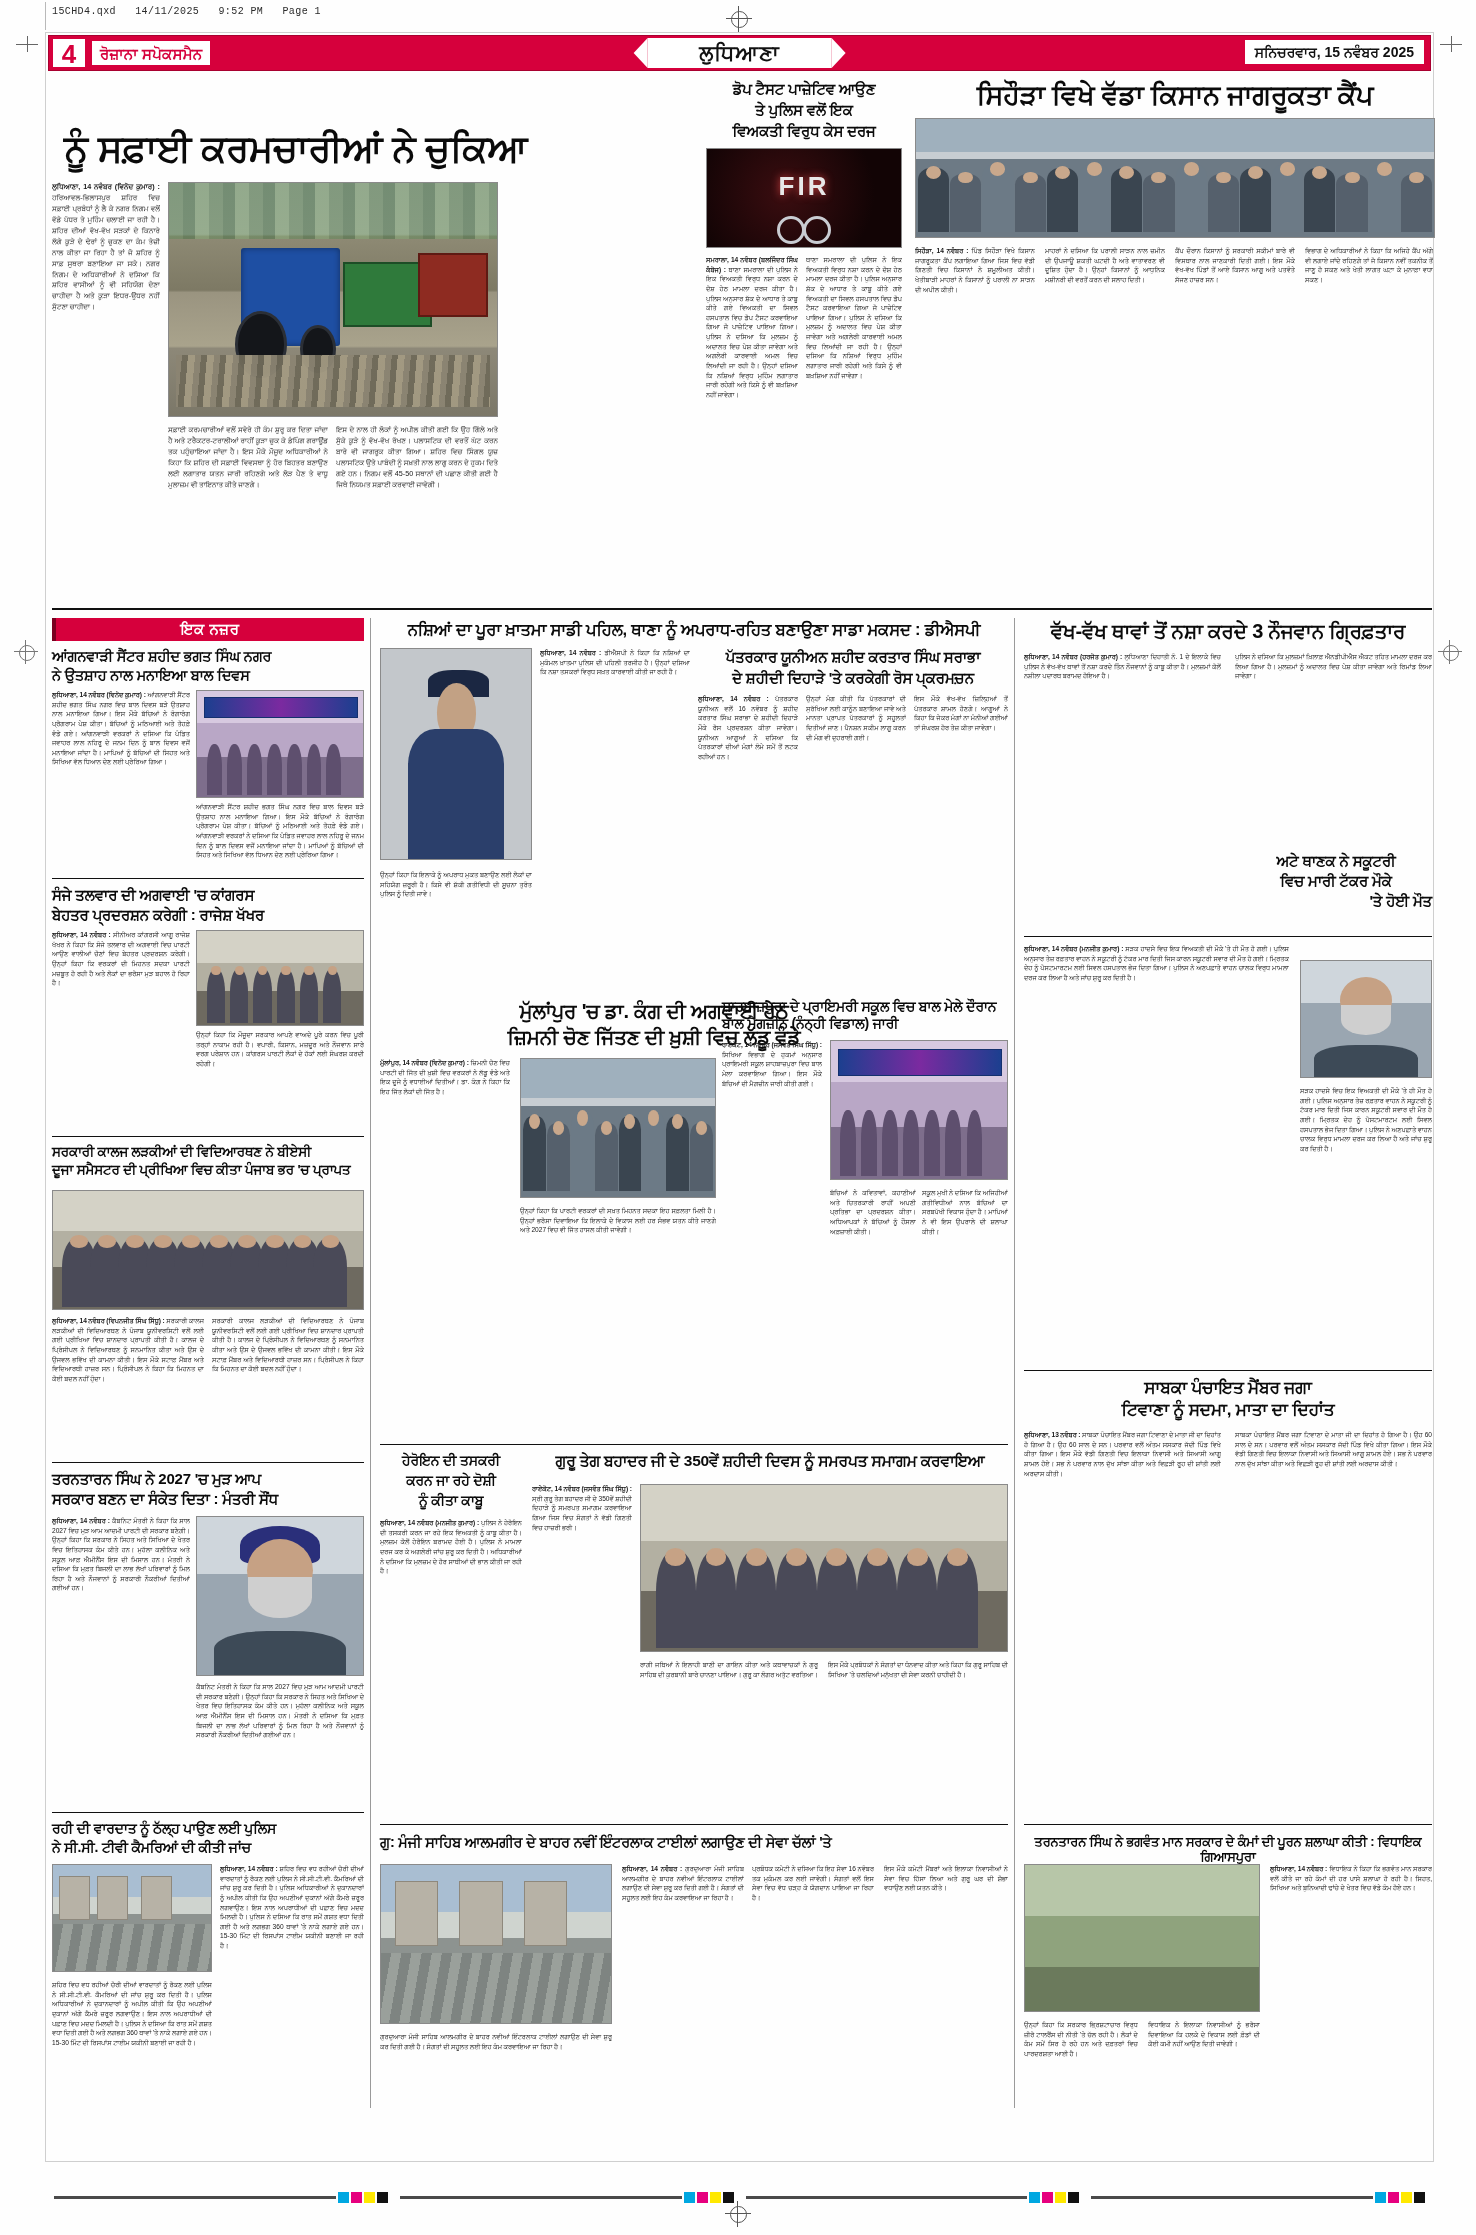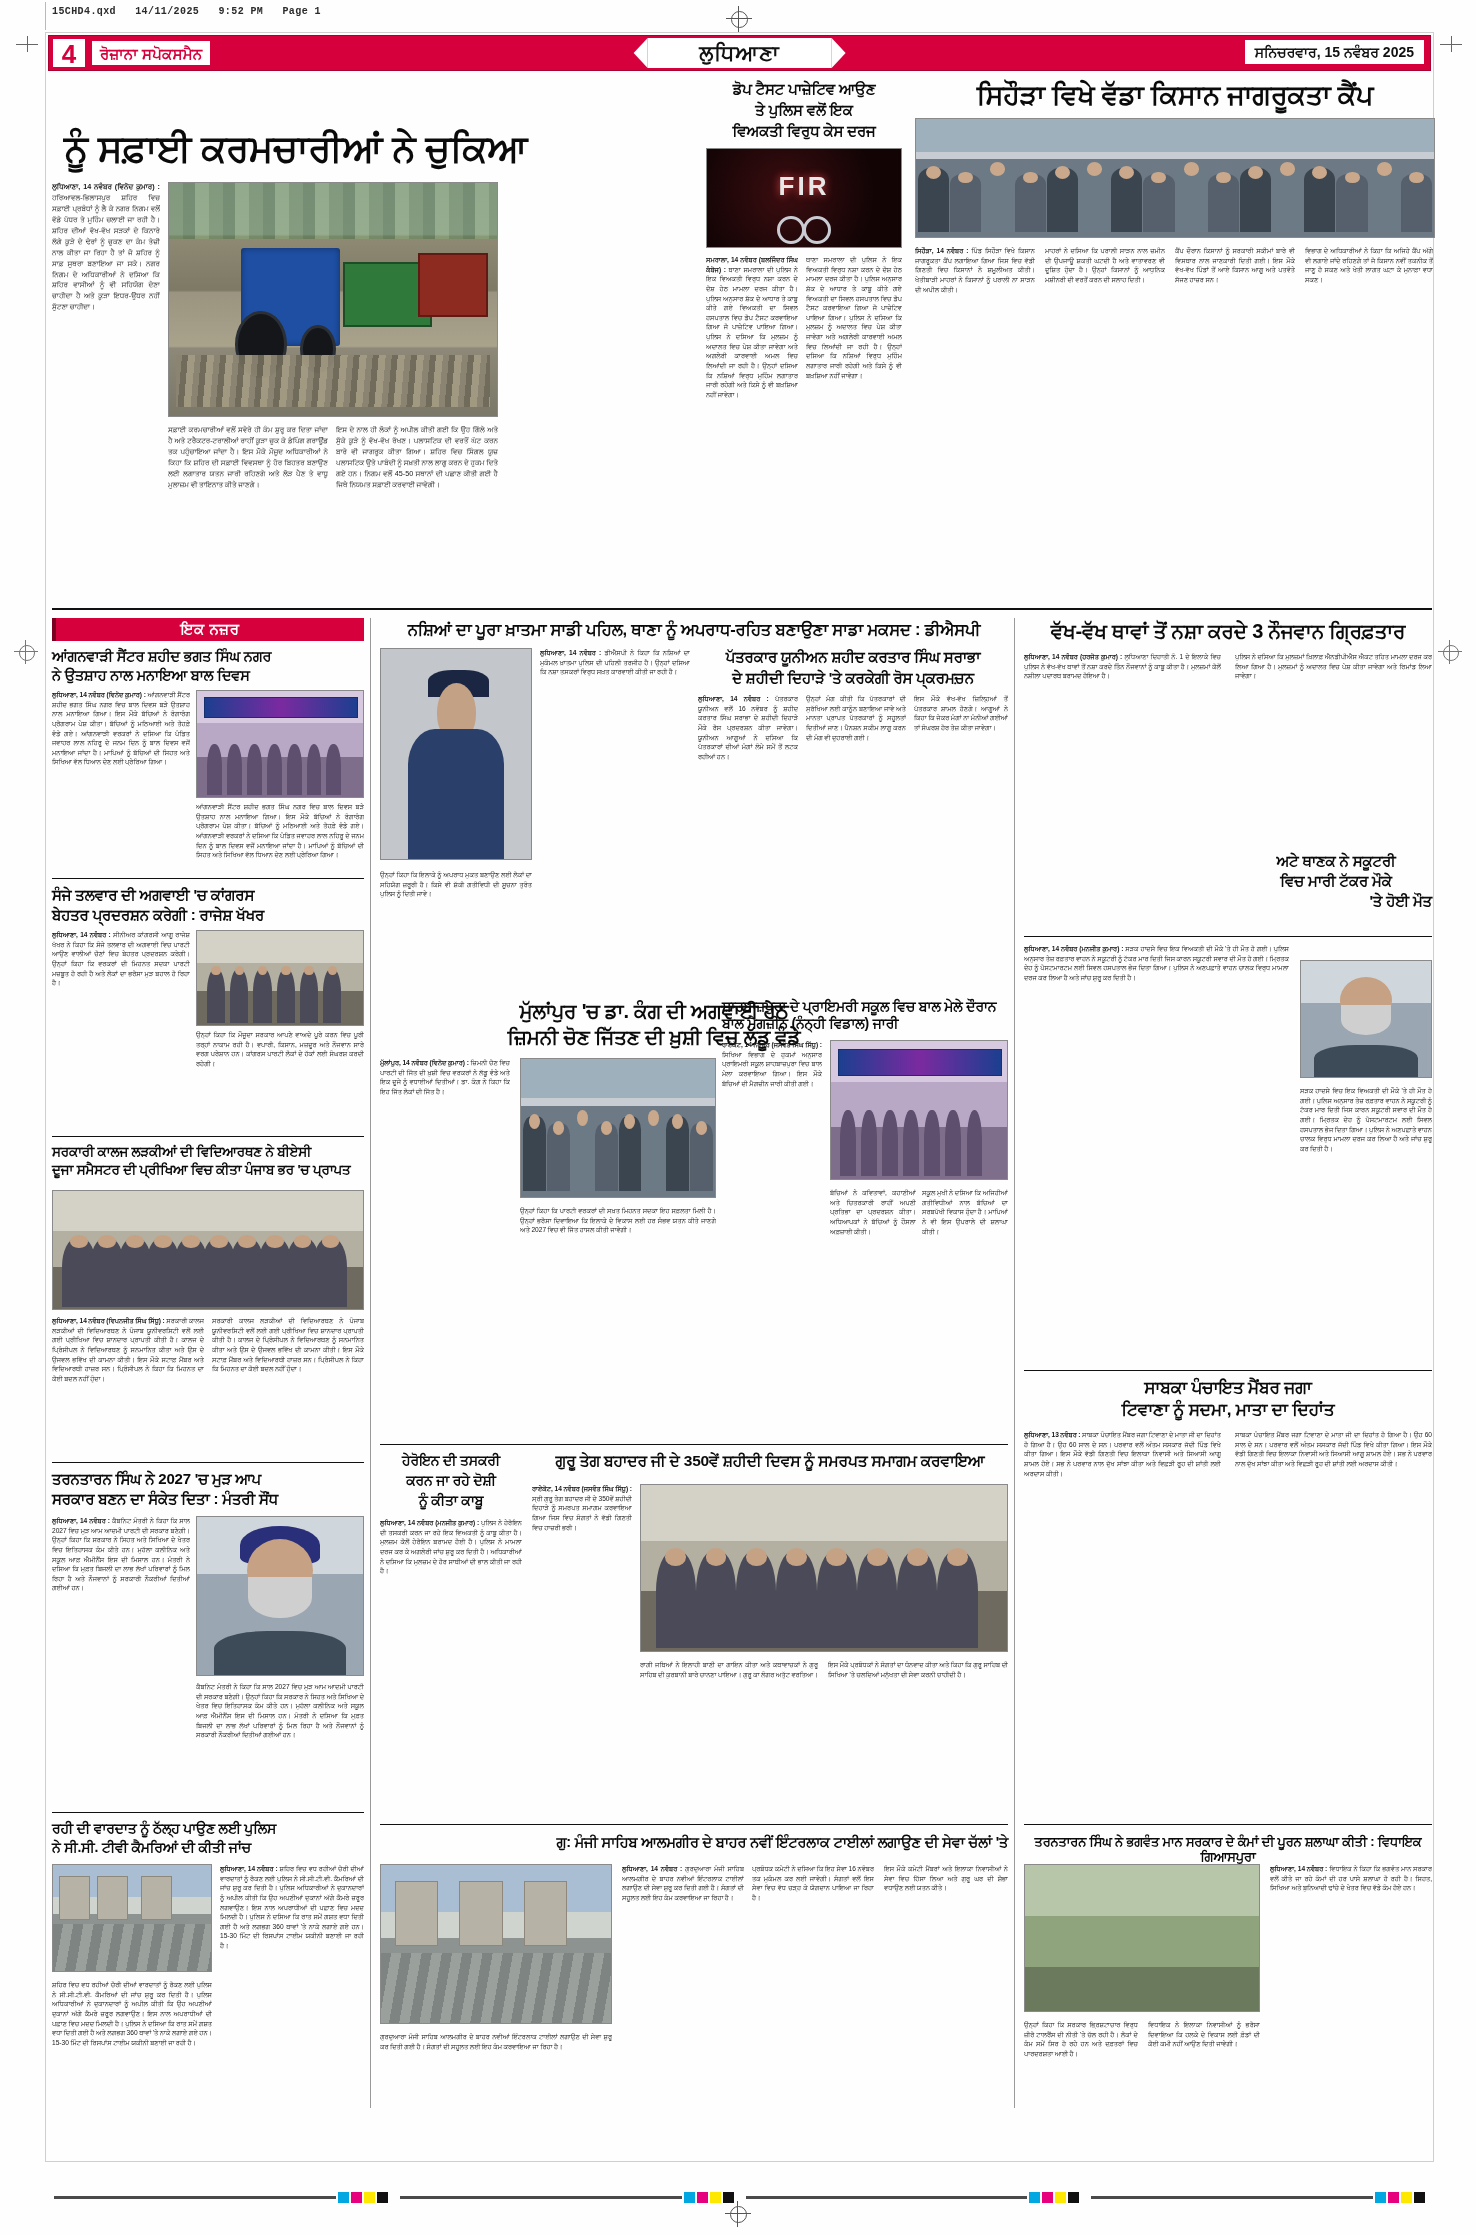--- a/index.html
+++ b/index.html
@@ -15,21 +15,20 @@
   .page {
     position: absolute; inset: 0;
     background: #fefefe;
   }
   
   .slug {
     position: absolute; left: 52px; top: 6px;
     font-family: "Liberation Mono", "DejaVu Sans Mono", monospace;
     font-size: 10px; color: #2b2b2b; letter-spacing: .4px;
     white-space: pre;
-    font-weight: bold;
   }
   .slug-rule {
     position: absolute; left: 45px; top: 2px; width: 1px; height: 28px;
     background: #b9b9b9;
   }
   .reg-mark {
     position: absolute; left: 726px; top: 6px; width: 26px; height: 26px;
   }
   .reg-mark:before, .reg-mark:after {
     content: ""; position: absolute; background: #555;
@@ -646,21 +645,21 @@
   <div class="abs hl" style="left:1024px; top:1400px; width:408px; font-size:17px; text-align:center;">ਟਿਵਾਣਾ ਨੂੰ ਸਦਮਾ, ਮਾਤਾ ਦਾ ਦਿਹਾਂਤ</div>
   <div class="abs body-col tiny" style="left:1024px; top:1430px; width:197px; height:388px;">
     <span class="dateline">ਲੁਧਿਆਣਾ, 13 ਨਵੰਬਰ :</span>
     <span>ਸਾਬਕਾ ਪੰਚਾਇਤ ਮੈਂਬਰ ਜਗਾ ਟਿਵਾਣਾ ਦੇ ਮਾਤਾ ਜੀ ਦਾ ਦਿਹਾਂਤ ਹੋ ਗਿਆ ਹੈ। ਉਹ 60 ਸਾਲ ਦੇ ਸਨ। ਪਰਵਾਰ ਵਲੋਂ ਅੰਤਮ ਸਸਕਾਰ ਜੱਦੀ ਪਿੰਡ ਵਿਖੇ ਕੀਤਾ ਗਿਆ। ਇਸ ਮੌਕੇ ਵੱਡੀ ਗਿਣਤੀ ਵਿਚ ਇਲਾਕਾ ਨਿਵਾਸੀ ਅਤੇ ਸਿਆਸੀ ਆਗੂ ਸ਼ਾਮਲ ਹੋਏ। ਸਭ ਨੇ ਪਰਵਾਰ ਨਾਲ ਦੁੱਖ ਸਾਂਝਾ ਕੀਤਾ ਅਤੇ ਵਿਛੜੀ ਰੂਹ ਦੀ ਸ਼ਾਂਤੀ ਲਈ ਅਰਦਾਸ ਕੀਤੀ।</span>
   </div>
   <div class="abs body-col tiny" style="left:1235px; top:1430px; width:197px; height:388px;">ਸਾਬਕਾ ਪੰਚਾਇਤ ਮੈਂਬਰ ਜਗਾ ਟਿਵਾਣਾ ਦੇ ਮਾਤਾ ਜੀ ਦਾ ਦਿਹਾਂਤ ਹੋ ਗਿਆ ਹੈ। ਉਹ 60 ਸਾਲ ਦੇ ਸਨ। ਪਰਵਾਰ ਵਲੋਂ ਅੰਤਮ ਸਸਕਾਰ ਜੱਦੀ ਪਿੰਡ ਵਿਖੇ ਕੀਤਾ ਗਿਆ। ਇਸ ਮੌਕੇ ਵੱਡੀ ਗਿਣਤੀ ਵਿਚ ਇਲਾਕਾ ਨਿਵਾਸੀ ਅਤੇ ਸਿਆਸੀ ਆਗੂ ਸ਼ਾਮਲ ਹੋਏ। ਸਭ ਨੇ ਪਰਵਾਰ ਨਾਲ ਦੁੱਖ ਸਾਂਝਾ ਕੀਤਾ ਅਤੇ ਵਿਛੜੀ ਰੂਹ ਦੀ ਸ਼ਾਂਤੀ ਲਈ ਅਰਦਾਸ ਕੀਤੀ।</div>
 
   <div class="abs rule-h" style="left:380px; top:1824px; width:628px;"></div>
   <div class="abs rule-h" style="left:1024px; top:1824px; width:408px;"></div>
 
-  <div class="abs hl" style="left:380px; top:1834px; width:628px; font-size:14.5px; text-align:right;">ਗੁ: ਮੰਜੀ ਸਾਹਿਬ ਆਲਮਗੀਰ ਦੇ ਬਾਹਰ ਨਵੀਂ ਇੰਟਰਲਾਕ ਟਾਈਲਾਂ ਲਗਾਉਣ ਦੀ ਸੇਵਾ ਚੱਲਾਂ 'ਤੇ</div>
+  <div class="abs hl" style="left:380px; top:1834px; width:628px; font-size:14.5px; text-align:left;">ਗੁ: ਮੰਜੀ ਸਾਹਿਬ ਆਲਮਗੀਰ ਦੇ ਬਾਹਰ ਨਵੀਂ ਇੰਟਰਲਾਕ ਟਾਈਲਾਂ ਲਗਾਉਣ ਦੀ ਸੇਵਾ ਚੱਲਾਂ 'ਤੇ</div>
   <div class="abs photo ph-street" style="left:380px; top:1864px; width:232px; height:160px;">
     <div class="bldg" style="left:6%"></div>
       <div class="bldg" style="left:34%"></div>
     <div class="bldg" style="left:62%"></div>
     <div class="road"></div>
   </div>
   <div class="abs body-col tiny" style="left:622px; top:1864px; width:122px; height:230px;">
     <span class="dateline">ਲੁਧਿਆਣਾ, 14 ਨਵੰਬਰ :</span>
     <span>ਗੁਰਦੁਆਰਾ ਮੰਜੀ ਸਾਹਿਬ ਆਲਮਗੀਰ ਦੇ ਬਾਹਰ ਨਵੀਆਂ ਇੰਟਰਲਾਕ ਟਾਈਲਾਂ ਲਗਾਉਣ ਦੀ ਸੇਵਾ ਸ਼ੁਰੂ ਕਰ ਦਿਤੀ ਗਈ ਹੈ। ਸੰਗਤਾਂ ਦੀ ਸਹੂਲਤ ਲਈ ਇਹ ਕੰਮ ਕਰਵਾਇਆ ਜਾ ਰਿਹਾ ਹੈ।</span>
   </div>

